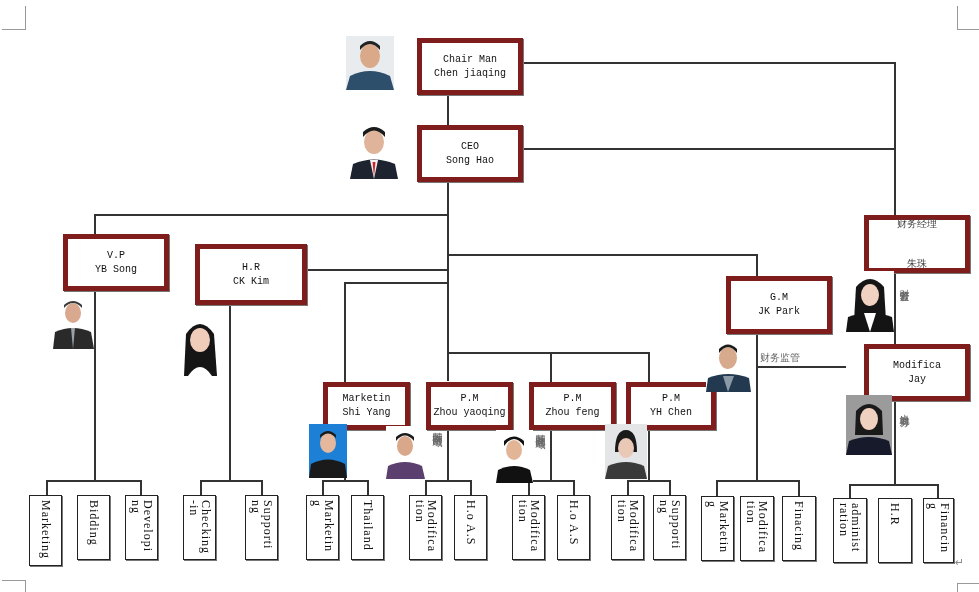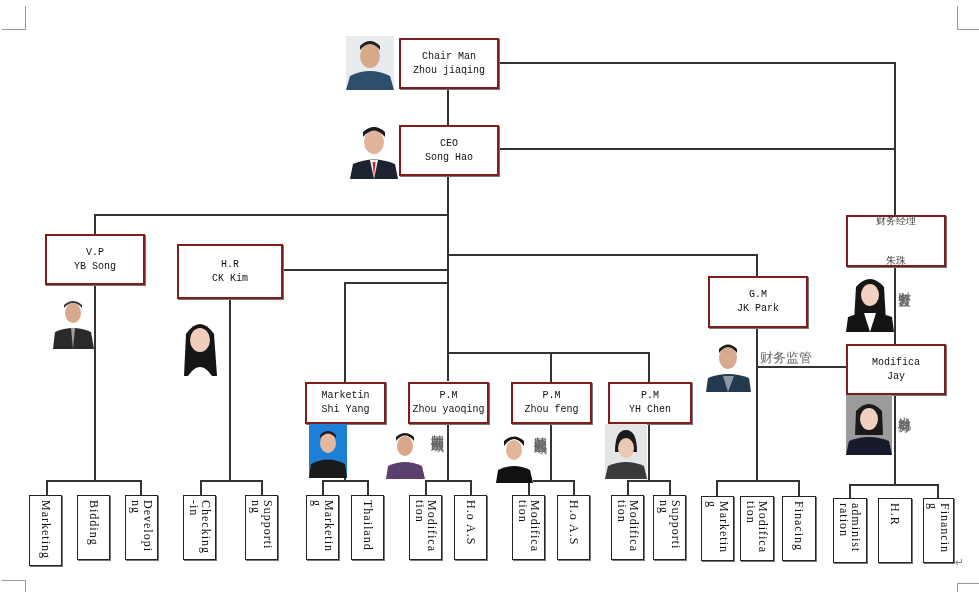--- a/index.html
+++ b/index.html
@@ -1,23 +1,23 @@
 <!DOCTYPE html>
 <html><head>
 <meta charset="utf-8">
 <style>
   html,body{margin:0;padding:0;background:#fff;}
   body{width:979px;height:592px;position:relative;overflow:hidden;font-family:"Liberation Mono","DejaVu Sans Mono",monospace;}
-  .box{position:absolute;background:#fff;border:2px solid #7f1d1d;box-shadow:1px 1px 0 #777;display:flex;flex-direction:column;align-items:center;justify-content:center;font-size:10px;line-height:14px;color:#111;text-align:center;}
+  .box{position:absolute;background:#fff;border:5px solid #7f1d1d;box-shadow:1px 1px 0 #777;display:flex;flex-direction:column;align-items:center;justify-content:center;font-size:10px;line-height:14px;color:#111;text-align:center;margin-left:18px;}
   .vbox{position:absolute;background:#fff;border:1px solid #222;box-shadow:1px 1px 0 #777;font-family:"Liberation Serif","DejaVu Serif",serif;font-size:12px;color:#111;}
   .vtext{position:absolute;top:4px;left:50%;transform:translateX(-50%);writing-mode:vertical-rl;letter-spacing:1px;line-height:12px;white-space:pre;}
   .ln{position:absolute;background:#333;}
   .h{height:1.5px;}
   .v{width:1.5px;}
-  .note{position:absolute;font-family:"DejaVu Sans",sans-serif;font-size:13px;color:#666;line-height:11px;}
+  .note{position:absolute;font-family:"DejaVu Sans",sans-serif;font-size:10px;color:#666;line-height:11px;}
   .vnote{writing-mode:vertical-rl;letter-spacing:1px;}
   .photo{position:absolute;overflow:hidden;}
   .photo svg{display:block;width:100%;height:100%;}
   .corner{position:absolute;border-color:#999;border-style:solid;border-width:0;}
   .para-mark{position:absolute;font-size:11px;color:#888;font-family:"DejaVu Sans",sans-serif;}
 </style>
 </head>
 <body>
 
 <div class="corner" style="left:2px;top:6px;width:23px;height:23px;border-right-width:1px;border-bottom-width:1px;"></div>
@@ -89,21 +89,21 @@
 <div class="ln h" style="left:716px;top:480px;width:83px;"></div>
 <div class="ln v" style="left:716px;top:480px;height:16px;"></div>
 <div class="ln v" style="left:798px;top:480px;height:16px;"></div>
 
 <div class="ln h" style="left:849px;top:484px;width:89px;"></div>
 <div class="ln v" style="left:849px;top:484px;height:14px;"></div>
 <div class="ln v" style="left:937px;top:484px;height:14px;"></div>
 
 <div class="box" style="left:399px;top:38px;width:96px;height:47px;">
   <span>Chair Man</span>
-  <span>Zhou jiaqing</span>
+  <span>Chen jiaqing</span>
 </div>
 <div class="box" style="left:399px;top:125px;width:96px;height:47px;">
   <span>CEO</span>
   <span>Song Hao</span>
 </div>
 <div class="box" style="left:45px;top:234px;width:96px;height:47px;">
   <span>V.P</span>
   <span>YB Song</span>
 </div>
 <div class="box" style="left:177px;top:244px;width:102px;height:51px;">

